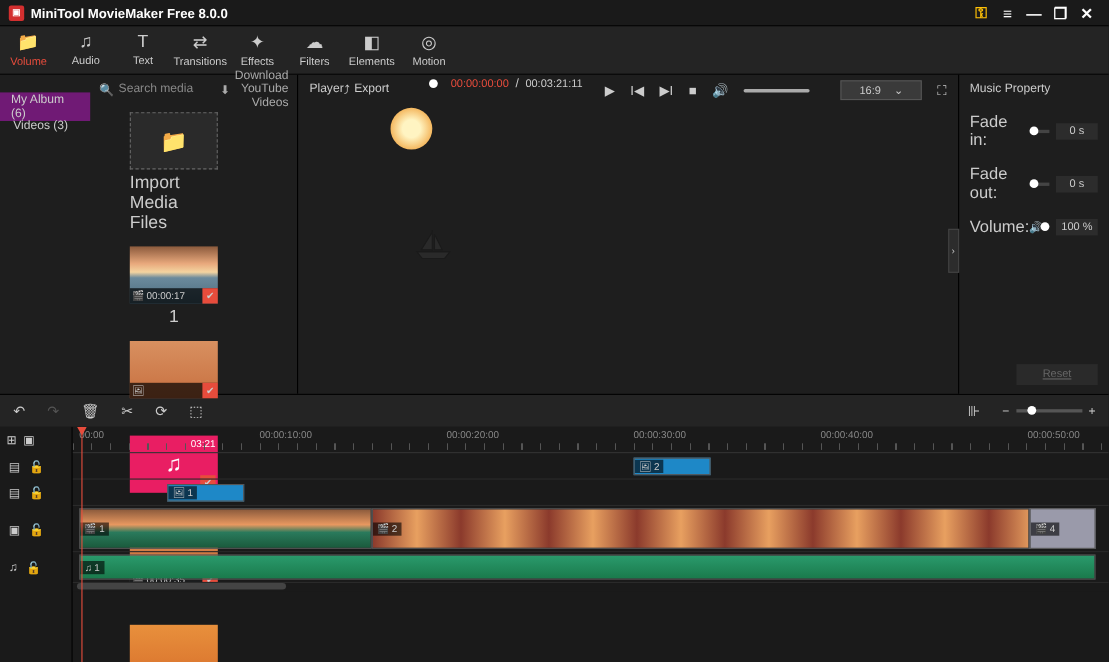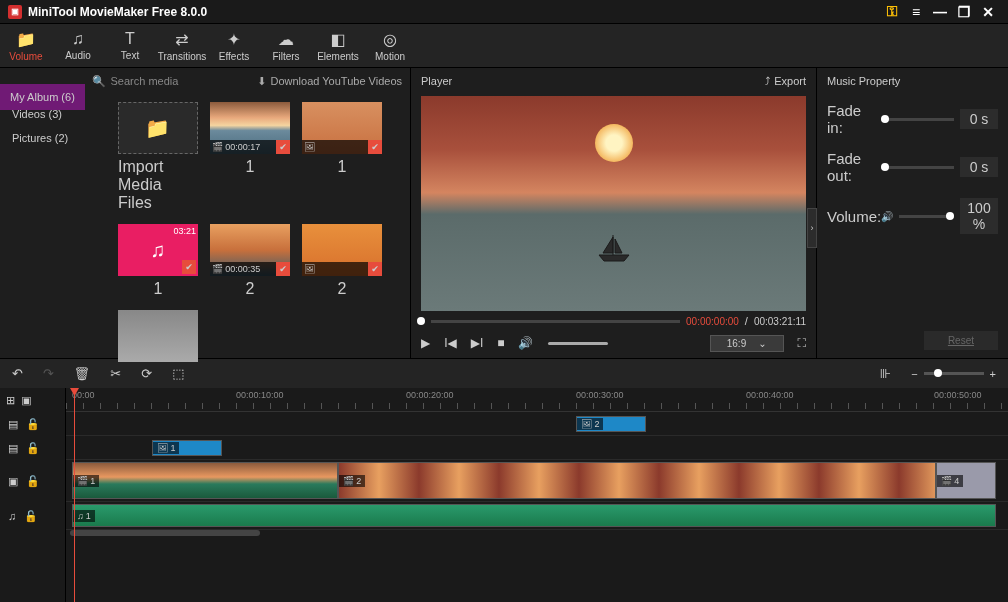--- a/index.html
+++ b/index.html
@@ -35,21 +35,21 @@
 .thumb .timg { width: 80px; height: 52px; background: linear-gradient(to bottom, #8b5a3c 0%, #e8a87c 30%, #f4d4a0 45%, #6b8a9c 55%, #4a6a7c 100%); position: relative; }
 .thumb .timg.dashed { border: 1px dashed #666; background: #2a2a2a; display: flex; align-items: center; justify-content: center; font-size: 20px; color: #888; }
 .thumb .timg.audio { background: #e91e63; display: flex; align-items: center; justify-content: center; }
 .thumb .tbar { position: absolute; bottom: 0; left: 0; right: 0; height: 14px; background: rgba(0,0,0,0.7); display: flex; align-items: center; font-size: 9px; padding: 0 2px; gap: 2px; }
 .thumb .check { position: absolute; bottom: 0; right: 0; width: 14px; height: 14px; background: #e74c3c; display: flex; align-items: center; justify-content: center; font-size: 9px; }
 .thumb .audio-check { position: absolute; bottom: 2px; right: 2px; width: 14px; height: 14px; background: #e74c3c; display: flex; align-items: center; justify-content: center; font-size: 9px;}
 .thumb .dur-top { position: absolute; top: 2px; right: 2px; font-size: 9px; color: #fff;}
 .thumb .tname { font-size: 16px; }
 
 
-.player-panel { flex: 1; display: flex; flex-direction: column; background: #1e1e1e; border-left: 1px solid #000; }
+.player-panel { flex: 1; display: flex; flex-direction: row; background: #1e1e1e; border-left: 1px solid #000; }
 .pp-head { height: 26px; display: flex; align-items: center; padding: 0 10px; }
 .pp-head .sp { flex: 1; }
 .pp-head .export { display: flex; align-items: center; gap: 4px; cursor: pointer; }
 .pp-vid { margin: 2px 10px; height: 215px; background: linear-gradient(to bottom, #8b3a2c 0%, #a8503c 25%, #d48560 45%, #5b6b6a 55%, #6b7a79 100%); position: relative; }
 .sun { position: absolute; top: 28px; left: 50%; transform: translateX(-50%); width: 38px; height: 38px; border-radius: 50%; background: radial-gradient(circle, #fff4c2 30%, #f4b860 70%); }
 .boat { position: absolute; bottom: 48px; left: 45%; width: 40px; height: 30px; }
 .boat svg { width: 100%; height: 100%; }
 .pp-prog { height: 16px; display: flex; align-items: center; padding: 0 10px; gap: 6px; }
 .pp-prog .bar { flex: 1; height: 3px; background: #444; position: relative; }
 .pp-prog .dot { width: 8px; height: 8px; background: #fff; border-radius: 50%; margin-left: -4px; }
@@ -64,21 +64,21 @@
 
 
 .prop-panel { width: 192px; display: flex; flex-direction: column; background: #1e1e1e; border-left: 1px solid #000; position:relative;}
 .prop-head { height: 26px; display: flex; align-items: center; padding: 0 10px; }
 .prop-body { padding: 8px 10px; display: flex; flex-direction: column; gap: 14px; }
 .prop-row { display: flex; align-items: center; gap: 6px; }
 .prop-row .plbl { width: 48px; font-size: 15px; }
 .prop-row .pslider { flex: 1; height: 3px; background: #444; position: relative; }
 .prop-row .pslider .ph { width: 8px; height: 8px; background: #fff; border-radius: 50%; position: absolute; top: -3px; left: 0; }
 .prop-row .pslider.vol .ph { left: calc(100% - 8px); }
-.prop-row .pval { width: 38px; text-align: center; font-size: 14px; background:#2c2c2c; padding:2px 0;}
+.prop-row .pval { width: 38px; text-align: center; font-size: 10px; background:#2c2c2c; padding:2px 0;}
 .prop-panel .collapse { position:absolute; left:-10px; top:140px; width:10px; height:40px; background:#2c2c2c; display:flex; align-items:center; justify-content:center; border:1px solid #444; font-size:9px;}
 .reset-btn { position:absolute; bottom:8px; right:10px; background:#2a2a2a; color:#666; padding:4px 24px; font-size:10px;text-decoration:underline;}
 
 
 .tl-tools { height: 30px; background: #242424; display: flex; align-items: center; padding: 0 12px; gap: 20px; border-top: 1px solid #000; }
 .tl-tools .ttool { font-size: 13px; cursor: pointer; }
 .tl-tools .sp { flex: 1; }
 .tl-tools .zoom { display: flex; align-items: center; gap: 6px; }
 .tl-tools .zoom .zbar { width: 60px; height: 3px; background: #555; position: relative; }
 .tl-tools .zoom .zbar .zh { width: 8px; height: 8px; background: #fff; border-radius: 50%; position: absolute; top: -3px; left: 10px; }
@@ -169,21 +169,20 @@
           <span>Search media</span>
         </div>
       <div class="dl">
           <span>⬇</span>
           <span>Download YouTube Videos</span>
         </div>
     </div>
     <div class="mp-body">
       <div class="mp-side">
         <div class="cat">Videos (3)</div>
-        <div class="cat">Pictures (2)</div>
       </div>
       <div class="mp-grid">
         <div class="thumb">
           <div class="timg dashed">
               <span>📁</span>
             </div>
           <span class="tname">Import Media Files</span>
         </div>
         <div class="thumb">
           <div class="timg">

